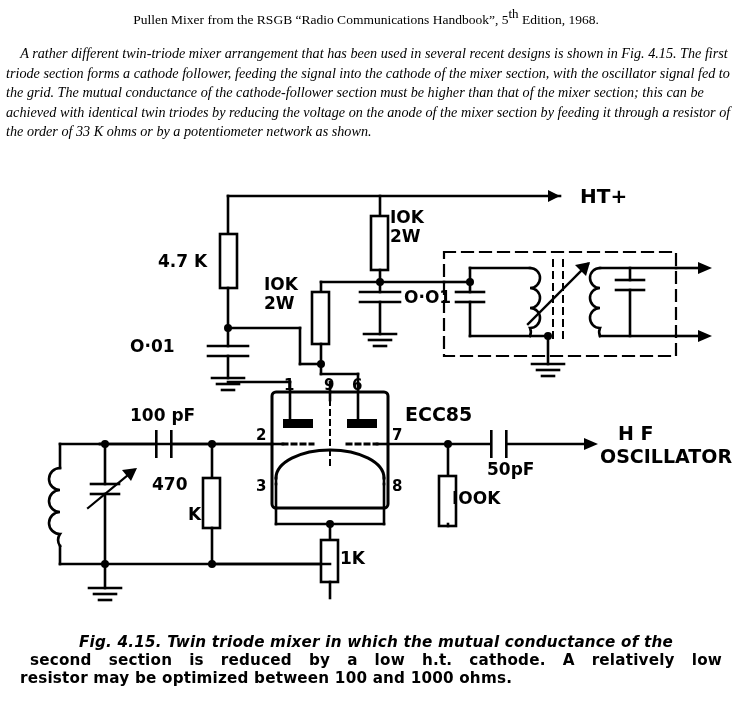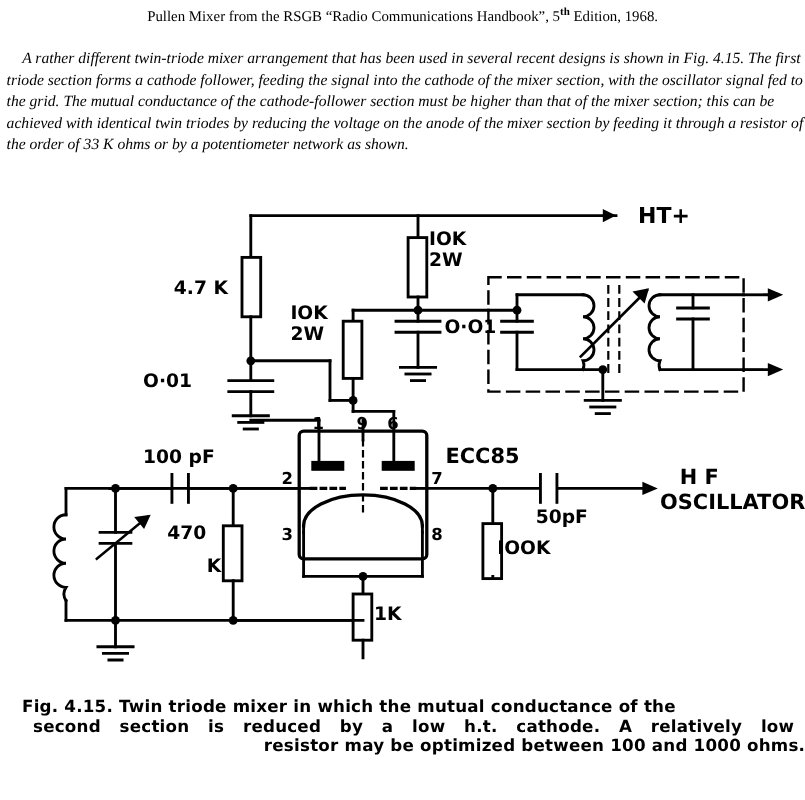--- a/index.html
+++ b/index.html
@@ -27,23 +27,22 @@
   .doc-title {
     position: absolute;
     left: 0;
     top: 6px;
     width: 732px;
     text-align: center;
     font-size: 13.5px;
     font-family: "Liberation Serif", serif;
   }
   .doc-title sup {
-    font-size: 10px;
+    font-size: 13px;
     vertical-align: super;
-    font-weight: bold;
   }
 
   
   .body-text {
     position: absolute;
     left: 6px;
     top: 44px;
     width: 726px;
     font-size: 14.2px;
     line-height: 19.6px;
@@ -69,24 +68,24 @@
     top: 634px;
     width: 712px;
     font-family: "DejaVu Sans", sans-serif;
     font-weight: bold;
     font-size: 15.2px;
     line-height: 17.8px;
     letter-spacing: 0.2px;
     text-align: center;
     color: #000;
   }
-  .caption .l1 { display: block; text-align: left; }
+  .caption .l1 { display: block; text-align: center; font-style: italic; }
   .caption .l2 { display: block; text-align: justify; text-align-last: justify; padding: 0 10px; }
   .caption .l3 { display: block; text-align: justify; text-align-last: justify; padding: 0 10px; }
-  .caption .l4 { display: block; text-align: right; }
+  .caption .l4 { display: block; text-align: left; }
 </style>
 </head>
 <body>
 
 <div id="page">
 
   <div class="doc-title"><span>Pullen Mixer from the RSGB “Radio Communications Handbook”, 5</span><sup>th</sup><span> Edition, 1968.</span></div>
 
   <div class="body-text">    A rather different twin-triode mixer arrangement that has been used in several recent designs is shown in Fig. 4.15. The first triode section forms a cathode follower, feeding the signal into the cathode of the mixer section, with the oscillator signal fed to the grid. The mutual conductance of the cathode-follower section must be higher than that of the mixer section; this can be achieved with identical twin triodes by reducing the voltage on the anode of the mixer section by feeding it through a resistor of the order of 33 K ohms or by a potentiometer network as shown.</div>
 

